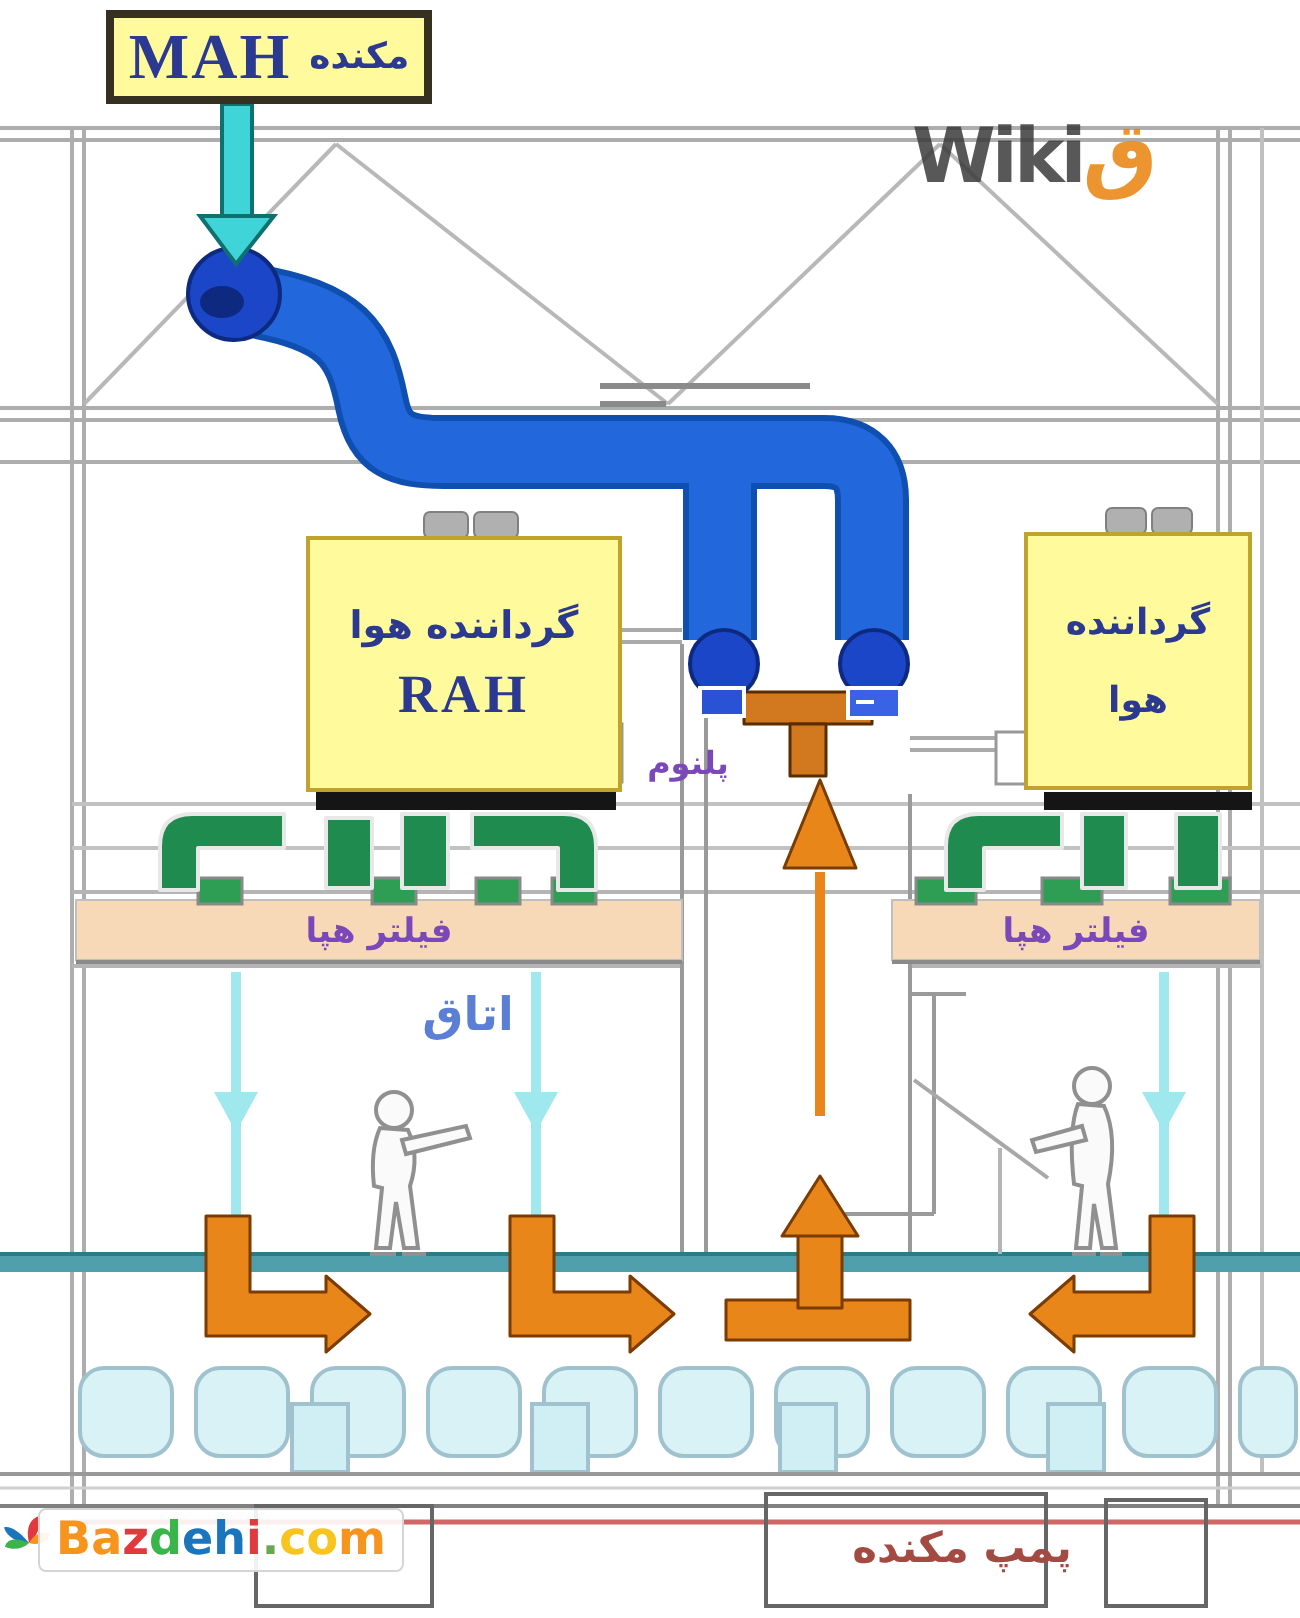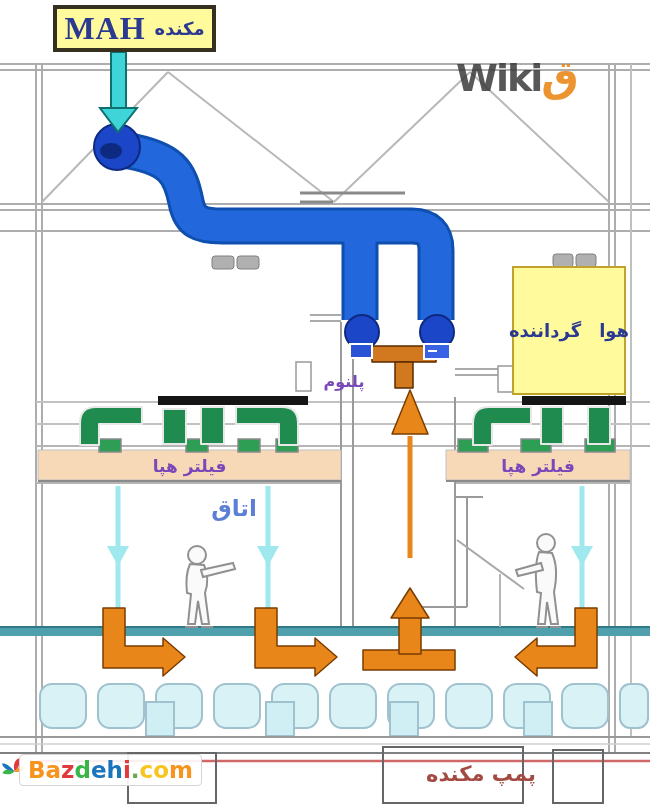--- a/index.html
+++ b/index.html
@@ -16,21 +16,21 @@
   #mah-box .fa{font-size:18px;color:var(--navy);}
   #mah-box .serif{font-size:32px;color:var(--navy);letter-spacing:1px;}
 
   #rah-box{left:153px;top:268px;width:158px;height:128px;background:var(--yellow);
     border:2px solid #bfa32a;display:flex;flex-direction:column;align-items:center;
     justify-content:center;gap:8px;}
   #rah-box .fa{font-size:19px;color:var(--navy);}
   #rah-box .serif{font-size:27px;color:var(--navy);letter-spacing:2px;}
 
   #right-unit-box{left:512px;top:266px;width:114px;height:129px;background:var(--yellow);
-    border:2px solid #bfa32a;display:flex;flex-direction:row;align-items:center;
+    border:2px solid #bfa32a;display:flex;flex-direction:column;align-items:center;
     justify-content:center;gap:18px;}
   #right-unit-box .fa{font-size:18px;color:var(--navy);}
 
   #plenum-label{left:316px;top:352px;width:56px;text-align:center;font-size:16px;
     color:var(--purple);direction:rtl;margin-top:20px;}
   #filter-left-label{left:38px;top:452px;width:303px;height:28px;text-align:center;
     font-size:17px;color:var(--purple);line-height:28px;direction:rtl;}
   #filter-right-label{left:446px;top:452px;width:184px;height:28px;text-align:center;
     font-size:17px;color:var(--purple);line-height:28px;direction:rtl;}
   #room-label{left:192px;top:495px;width:84px;text-align:center;font-size:23px;
@@ -248,20 +248,24 @@
     <rect x="111" y="52" width="15" height="58"></rect>
     <polygon points="100,108 137,108 118,132"></polygon>
   </g>
 </svg>
 
   <div class="abs" id="mah-box">
     <span class="fa">مکنده</span>
     <span class="serif">MAH</span>
   </div>
 
+  <div class="abs" id="rah-box">
+    <span class="fa">گرداننده هوا</span>
+    <span class="serif">RAH</span>
+  </div>
 
   <div class="abs" id="right-unit-box">
     <span class="fa">گرداننده</span>
     <span class="fa">هوا</span>
   </div>
 
   <div class="abs fa" id="plenum-label">پلنوم</div>
   <div class="abs fa" id="filter-left-label">فیلتر هپا</div>
   <div class="abs fa" id="filter-right-label">فیلتر هپا</div>
   <div class="abs fa" id="room-label">اتاق</div>

